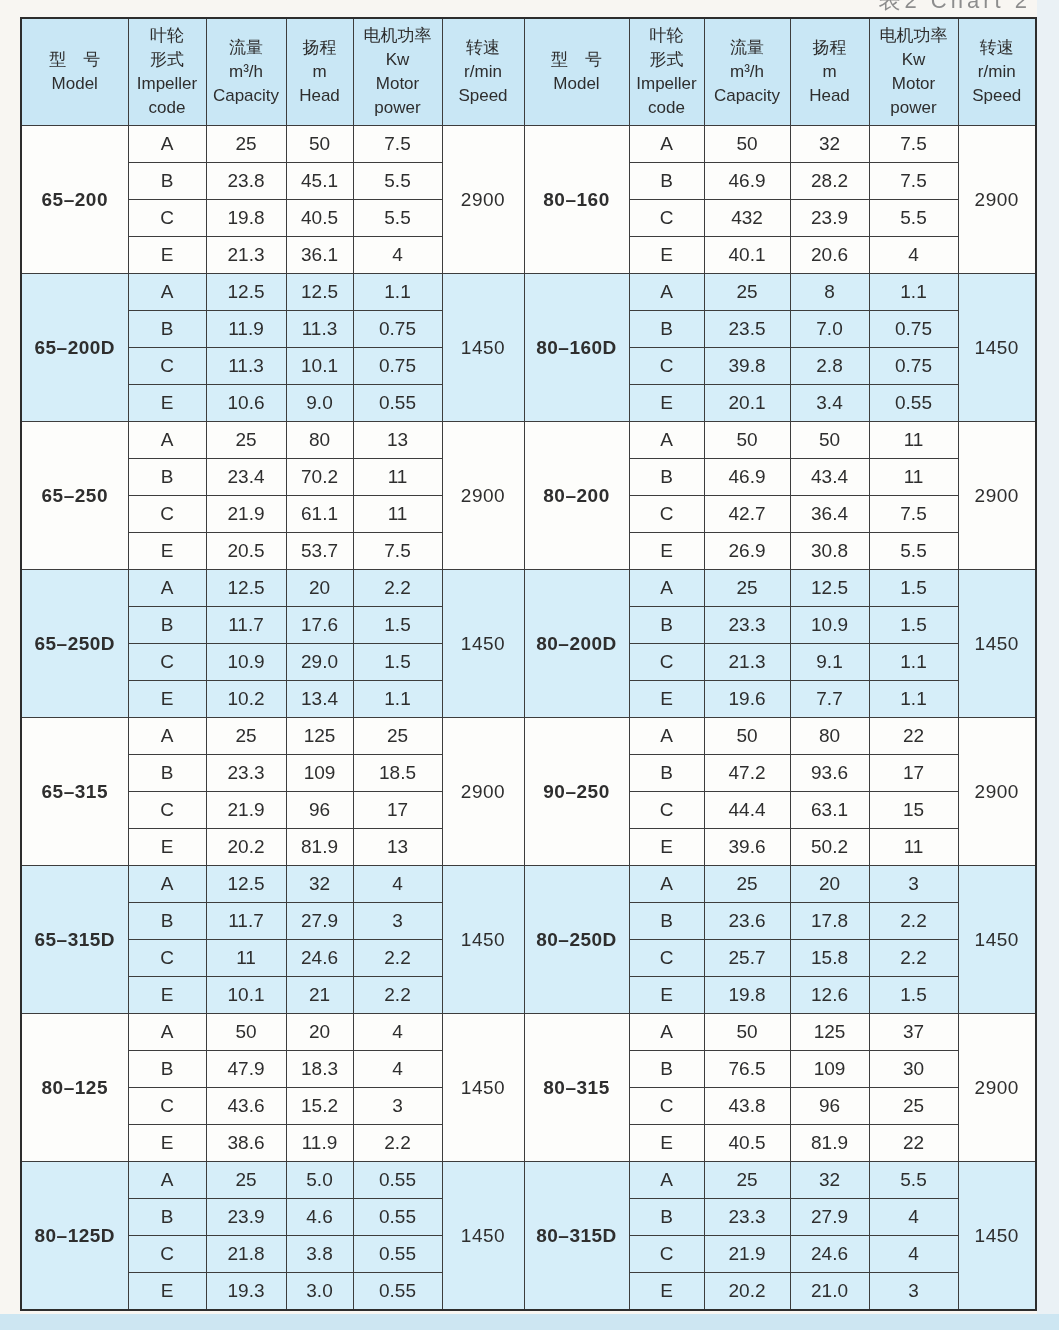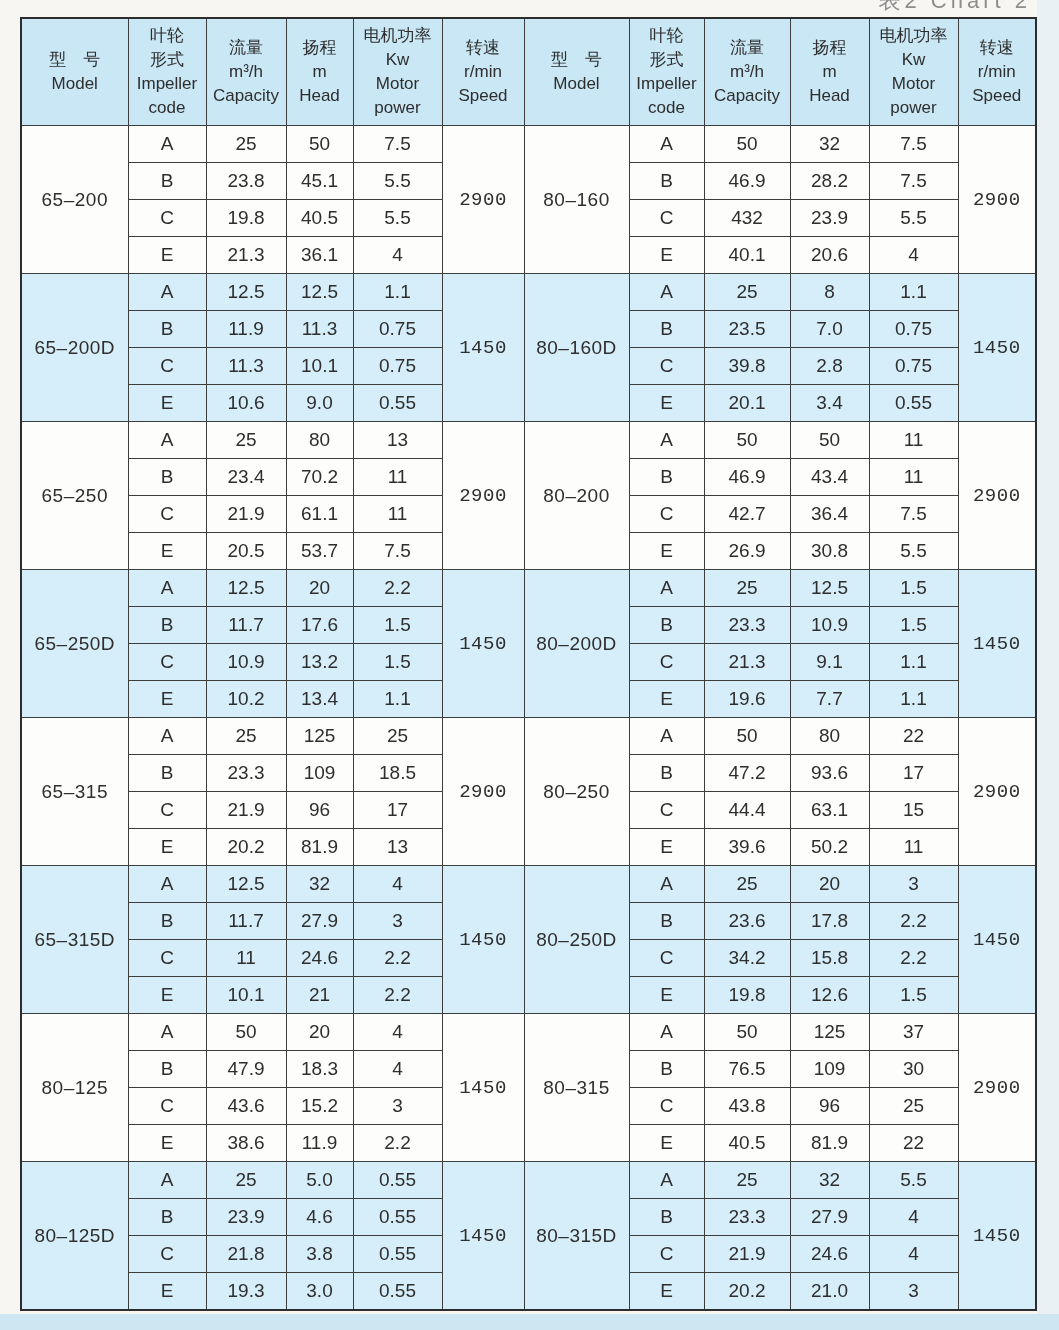--- a/index.html
+++ b/index.html
@@ -26,22 +26,22 @@
     color:#2e2e2e; overflow:hidden;
   }
   .spec-table thead th {
     height:106px; background:#c9e7f5;
     font-weight:normal; white-space:pre-line;
     font-size:17px; line-height:24px;
   }
   .spec-table tbody td { height:36px; font-size:19px; }
   .tint-white { background:#fdfdfb; }
   .tint-blue  { background:#d6eef9; }
-  .model { letter-spacing:0.5px; }
-  .speed { letter-spacing:0.5px;font-family:Liberation Mono, monospace; }
+  .model { letter-spacing:0.5px;font-weight:bold; }
+  .speed { letter-spacing:0.5px; }
 </style>
 </head>
 <body>
 
 <div class="page">
   <div class="right-strip"></div>
   <div class="caption">表2  Chart 2</div>
 
   <table class="spec-table">
     <colgroup>
@@ -253,21 +253,21 @@
           <td class="num tint-blue">17.6</td>
           <td class="num tint-blue">1.5</td>
           <td class="code tint-blue">B</td>
           <td class="num tint-blue">23.3</td>
           <td class="num tint-blue">10.9</td>
           <td class="num tint-blue">1.5</td>
         </tr>
         <tr>
           <td class="code tint-blue">C</td>
           <td class="num tint-blue">10.9</td>
-          <td class="num tint-blue">13.2</td>
+          <td class="num tint-blue">29.0</td>
           <td class="num tint-blue">1.5</td>
           <td class="code tint-blue">C</td>
           <td class="num tint-blue">21.3</td>
           <td class="num tint-blue">9.1</td>
           <td class="num tint-blue">1.1</td>
         </tr>
         <tr>
           <td class="code tint-blue">E</td>
           <td class="num tint-blue">10.2</td>
           <td class="num tint-blue">13.4</td>
@@ -277,21 +277,21 @@
           <td class="num tint-blue">7.7</td>
           <td class="num tint-blue">1.1</td>
         </tr>
         <tr>
           <td class="model tint-white" rowspan="4">65–315</td>
           <td class="code tint-white">A</td>
           <td class="num tint-white">25</td>
           <td class="num tint-white">125</td>
           <td class="num tint-white">25</td>
           <td class="speed tint-white" rowspan="4">2900</td>
-          <td class="model tint-white" rowspan="4">80–250</td>
+          <td class="model tint-white" rowspan="4">90–250</td>
           <td class="code tint-white">A</td>
           <td class="num tint-white">50</td>
           <td class="num tint-white">80</td>
           <td class="num tint-white">22</td>
           <td class="speed tint-white" rowspan="4">2900</td>
         </tr>
         <tr>
           <td class="code tint-white">B</td>
           <td class="num tint-white">23.3</td>
           <td class="num tint-white">109</td>
@@ -344,21 +344,21 @@
           <td class="num tint-blue">23.6</td>
           <td class="num tint-blue">17.8</td>
           <td class="num tint-blue">2.2</td>
         </tr>
         <tr>
           <td class="code tint-blue">C</td>
           <td class="num tint-blue">11</td>
           <td class="num tint-blue">24.6</td>
           <td class="num tint-blue">2.2</td>
           <td class="code tint-blue">C</td>
-          <td class="num tint-blue">34.2</td>
+          <td class="num tint-blue">25.7</td>
           <td class="num tint-blue">15.8</td>
           <td class="num tint-blue">2.2</td>
         </tr>
         <tr>
           <td class="code tint-blue">E</td>
           <td class="num tint-blue">10.1</td>
           <td class="num tint-blue">21</td>
           <td class="num tint-blue">2.2</td>
           <td class="code tint-blue">E</td>
           <td class="num tint-blue">19.8</td>

